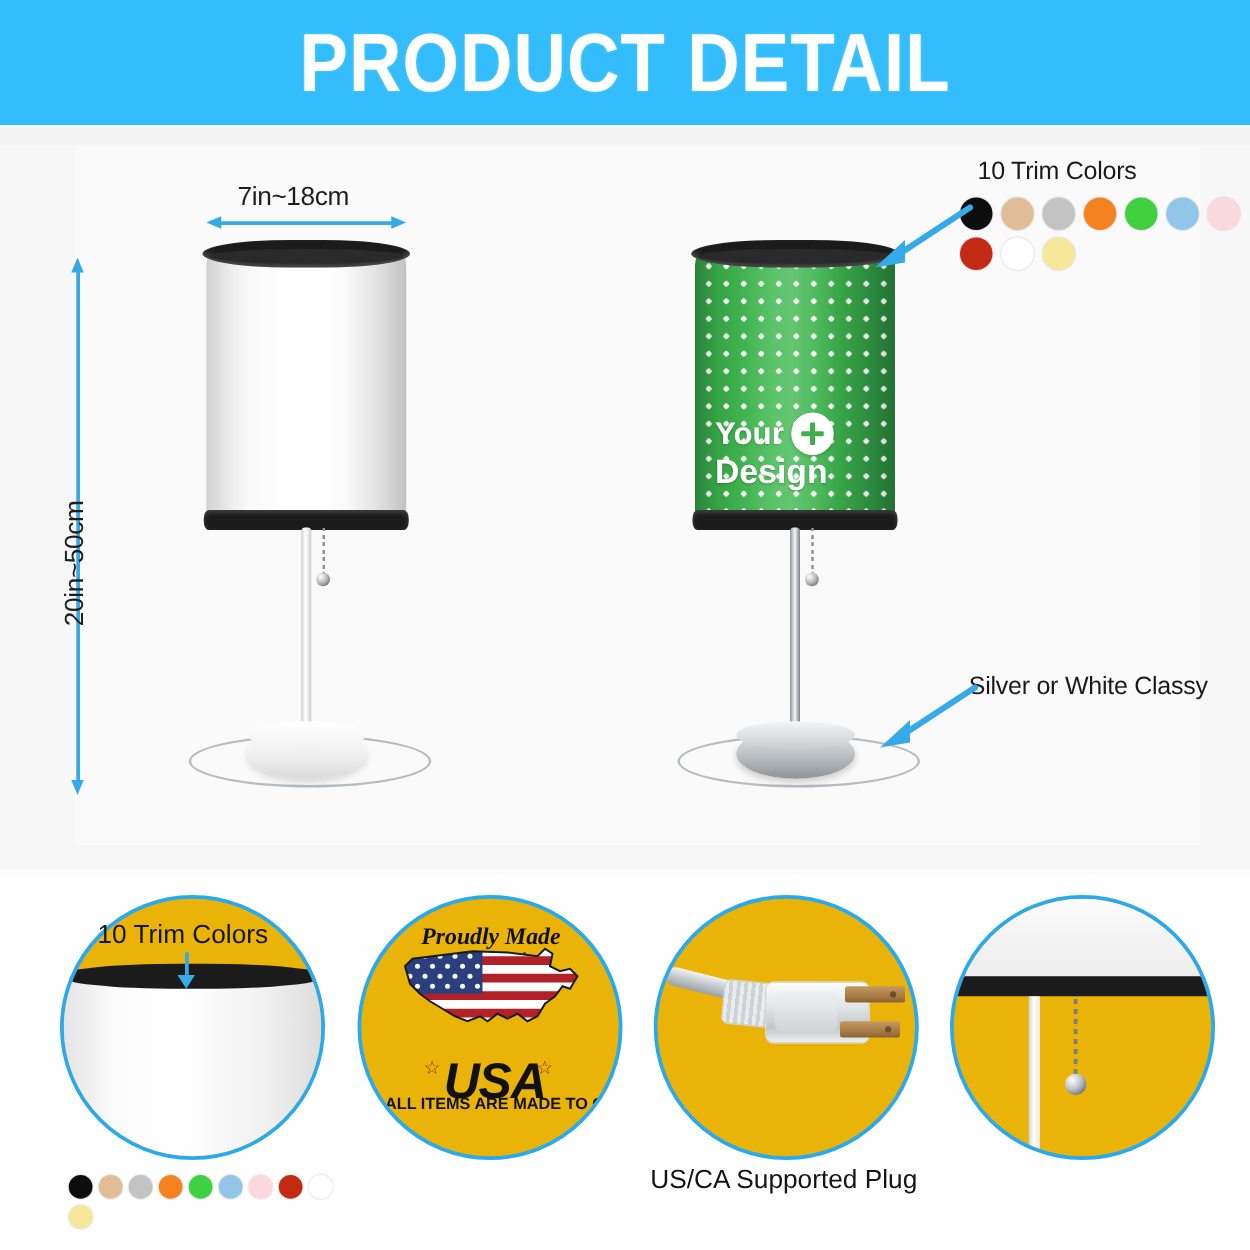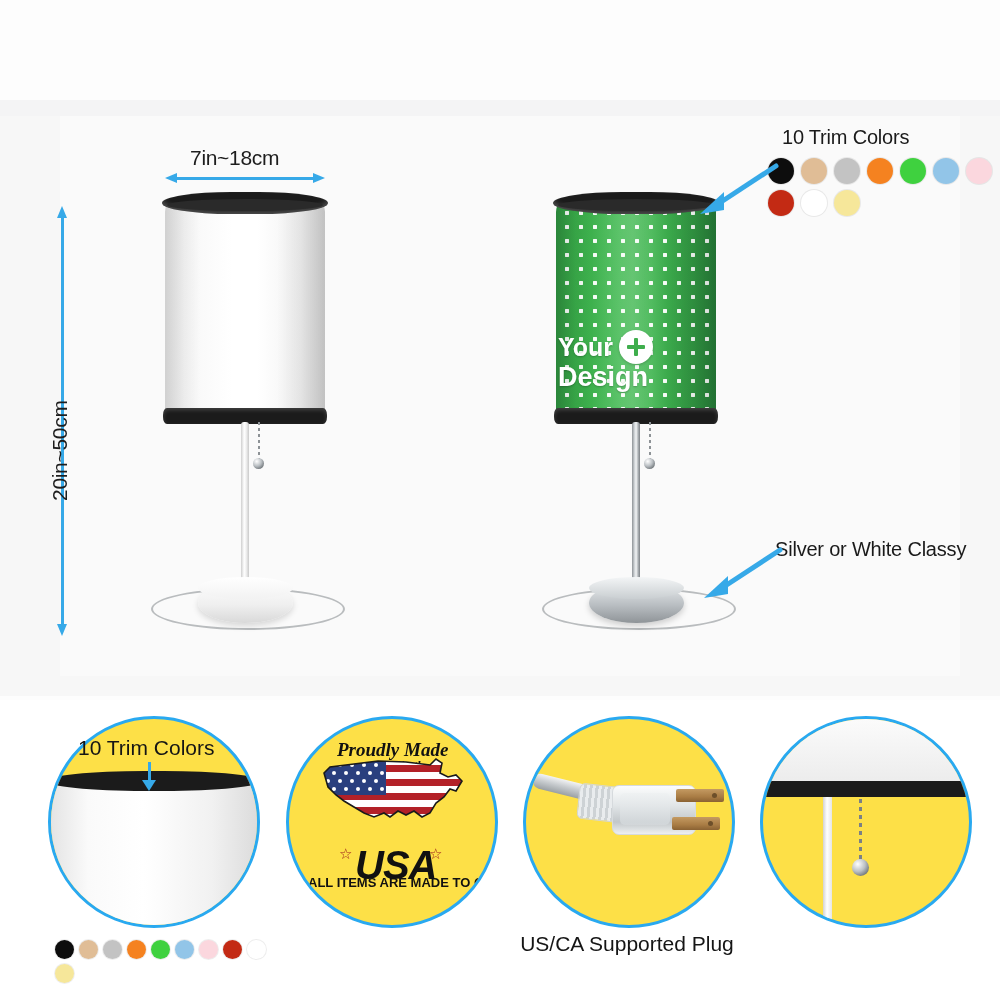--- a/index.html
+++ b/index.html
@@ -124,21 +124,21 @@
   .swatch{
     width:26px;height:26px;border-radius:50%;margin-right:7px;margin-bottom:6px;
     box-shadow:0 0 0 1px rgba(0,0,0,.07);
   }
   .swatch.sm{width:19px;height:19px;margin-right:5px;margin-bottom:5px;}
 
   
   .bottom-row{position:absolute;left:0;top:700px;width:1000px;height:300px;background:#ffffff;}
   .circle{
     position:absolute;border-radius:50%;border:3px solid #29a9f0;
-    background:#fde047;overflow:hidden;
+    background:#eab308;overflow:hidden;
   }
   .circle-label{
     position:absolute;font-size:21px;color:#151515;white-space:nowrap;text-align:center;
   }
 
   
   .usa-top{
     position:absolute;font-size:19px;color:#111;font-style:italic;font-weight:bold;
     font-family:"Liberation Serif", serif;white-space:nowrap;
   }
@@ -184,20 +184,23 @@
     position:absolute;width:0;height:0;
     border-left:7px solid transparent;border-right:7px solid transparent;
     border-top:11px solid #36a9e8;
   }
 </style>
 </head>
 <body>
 
 <div id="stage">
 
+  <div class="header-banner">
+    <div class="header-title">PRODUCT DETAIL</div>
+  </div>
   <div class="header-underline"></div>
 
   <div class="main-panel">
     <div class="panel-soft"></div>
 
     <div class="dim-label" style="left:190px;top:30px;">7in~18cm</div>
     <div class="dim-h" style="left:165px;top:57px;width:160px;">
       <div class="arrow-l"></div>
       <div class="dim-h-line"></div>
       <div class="arrow-r"></div>
@@ -227,21 +230,21 @@
       <div class="cordring" style="left:151px;top:472px;width:190px;height:38px;"></div>
       <div class="base" style="left:198px;top:467px;width:95px;height:40px;background:linear-gradient(180deg,#fdfdfd,#efefef 55%,#d9d9d9);box-shadow:0 3px 6px rgba(0,0,0,.14);"></div>
       <div class="base-top" style="left:198px;top:461px;width:95px;height:22px;background:linear-gradient(180deg,#ffffff,#f2f2f2);"></div>
     </div>
 
     <div class="lamp">
       <div class="shade shade-green" style="left:556px;top:86px;">
         <div class="dotgrid"></div>
         <div class="shade-gloss"></div>
 
-        <div style="position:absolute;left:2px;top:128px;width:140px;">
+        <div style="position:absolute;left:16px;top:128px;width:140px;">
           <div style="display:flex;align-items:center;gap:6px;">
             <span style="color:#fff;font-size:25px;font-weight:bold;text-shadow:0 1px 2px rgba(0,0,0,.25);">Your</span>
             <span style="position:relative;width:34px;height:34px;border-radius:50%;background:#fff;display:inline-block;box-shadow:0 1px 3px rgba(0,0,0,.2);">
               <span style="position:absolute;left:8px;top:15px;width:18px;height:4px;background:#3fae4d;border-radius:1px;"></span>
               <span style="position:absolute;left:15px;top:8px;width:4px;height:18px;background:#3fae4d;border-radius:1px;"></span>
             </span>
           </div>
           <div style="color:#fff;font-size:27px;font-weight:bold;margin-top:-2px;text-shadow:0 1px 2px rgba(0,0,0,.25);">Design</div>
         </div>
       </div>

